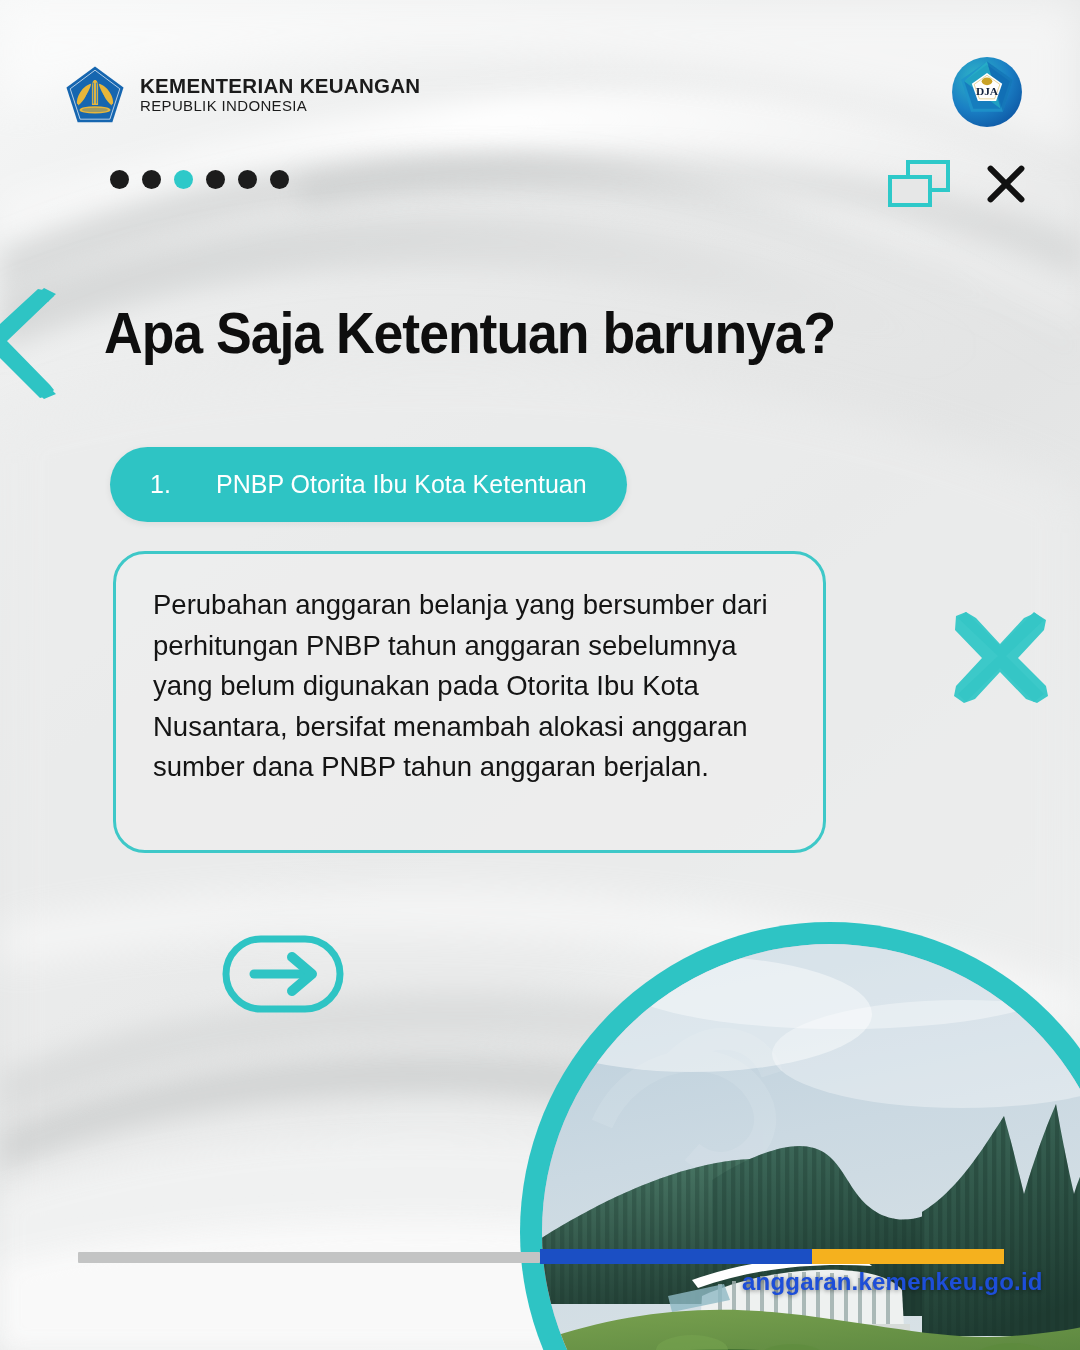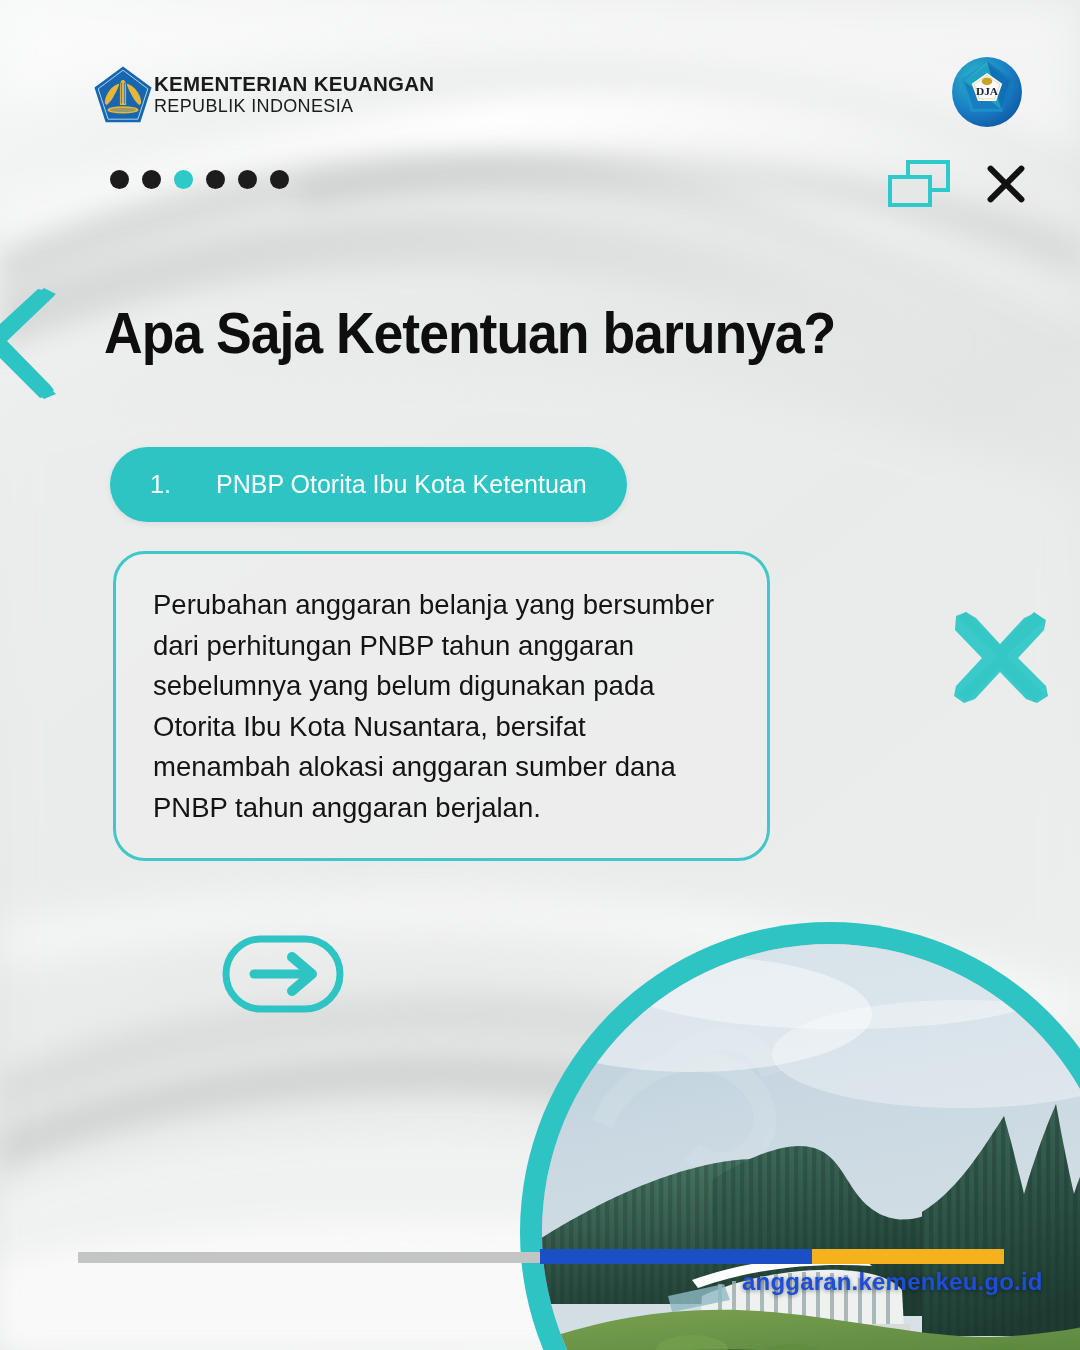--- a/index.html
+++ b/index.html
@@ -12,25 +12,25 @@
     position:relative;
   }
 
   
   .bg-root{position:absolute;inset:0;overflow:hidden;background:
       linear-gradient(160deg,#f4f5f5 0%,#e7e8e8 38%,#e3e4e4 60%,#eceded 100%);}
   .bg-svg{position:absolute;inset:0;width:1080px;height:1350px;}
 
   
   .header{position:absolute;top:0;left:0;width:1080px;height:175px;z-index:20;}
-  .logo-kemenkeu{position:absolute;left:92px;top:64px;display:flex;align-items:center;}
+  .logo-kemenkeu{position:absolute;left:64px;top:64px;display:flex;align-items:center;gap:14px;}
   .pentagon-logo{width:62px;height:62px;flex:none;}
   .logo-text{display:flex;flex-direction:column;justify-content:center;line-height:1.12;}
   .logo-line1{font-size:20.5px;font-weight:bold;letter-spacing:.3px;color:#1b1b1b;}
-  .logo-line2{font-size:18px;font-weight:normal;letter-spacing:.35px;color:#1b1b1b;}
+  .logo-line2{font-size:15px;font-weight:normal;letter-spacing:.35px;color:#1b1b1b;}
   .logo-dja{position:absolute;right:55px;top:54px;width:76px;height:76px;}
 
   
   .dots{position:absolute;left:110px;top:170px;display:flex;gap:13px;z-index:20;}
   .dot{width:19px;height:19px;border-radius:50%;background:#1c1c1c;}
   .dot.active{background:#2ec9c9;}
 
   
   .top-icons{position:absolute;right:52px;top:160px;display:flex;align-items:center;gap:34px;z-index:20;}
   .icon-windows{width:62px;height:47px;position:relative;}
@@ -47,21 +47,21 @@
     transform:scaleX(0.94);transform-origin:left center;white-space:nowrap;}
 
   
   .pill{position:absolute;left:110px;top:447px;height:75px;background:#2ec4c4;
     border-radius:38px;display:flex;align-items:center;padding:0 40px;z-index:20;
     box-shadow:0 2px 7px rgba(0,0,0,.07);}
   .pill-num{color:#ffffff;font-size:25px;width:66px;flex:none;}
   .pill-label{color:#ffffff;font-size:25px;white-space:nowrap;}
 
   
-  .card{position:absolute;left:113px;top:551px;width:657px;min-height:302px;
+  .card{position:absolute;left:113px;top:551px;width:713px;min-height:302px;
     border:3px solid #3ec8c8;border-radius:32px;background:rgba(255,255,255,0.14);
     padding:31px 38px 30px 37px;z-index:20;}
   .card-body{font-size:27.5px;line-height:40.5px;color:#141414;}
 
   
   .brush-x{position:absolute;left:940px;top:608px;width:118px;height:100px;z-index:15;}
 
   
   .arrow-btn{position:absolute;left:222px;top:935px;width:122px;height:78px;z-index:20;}
 

